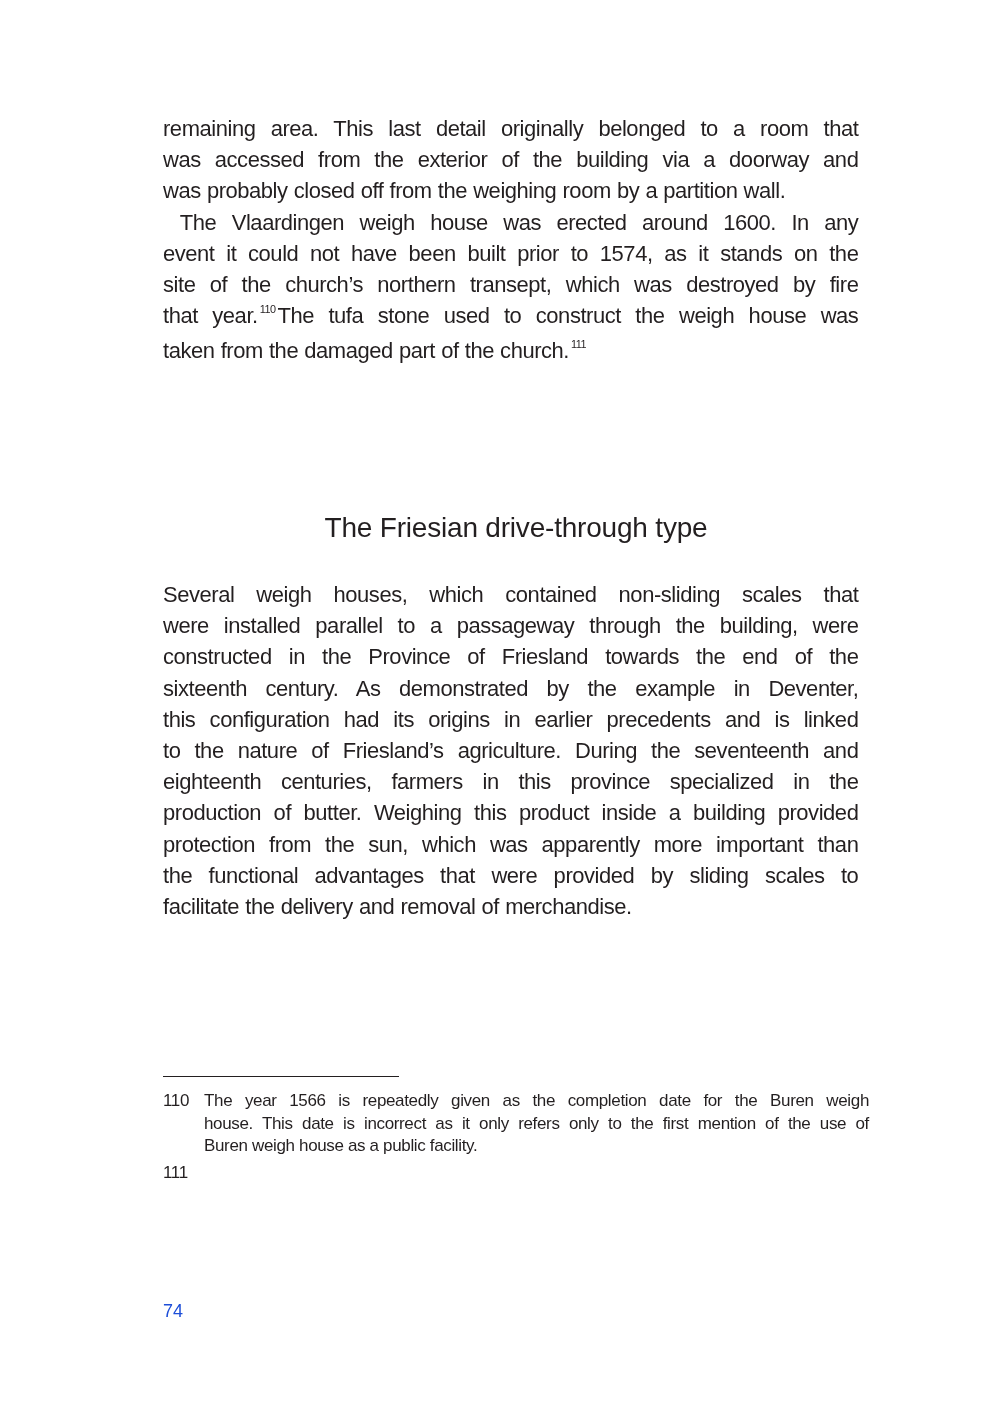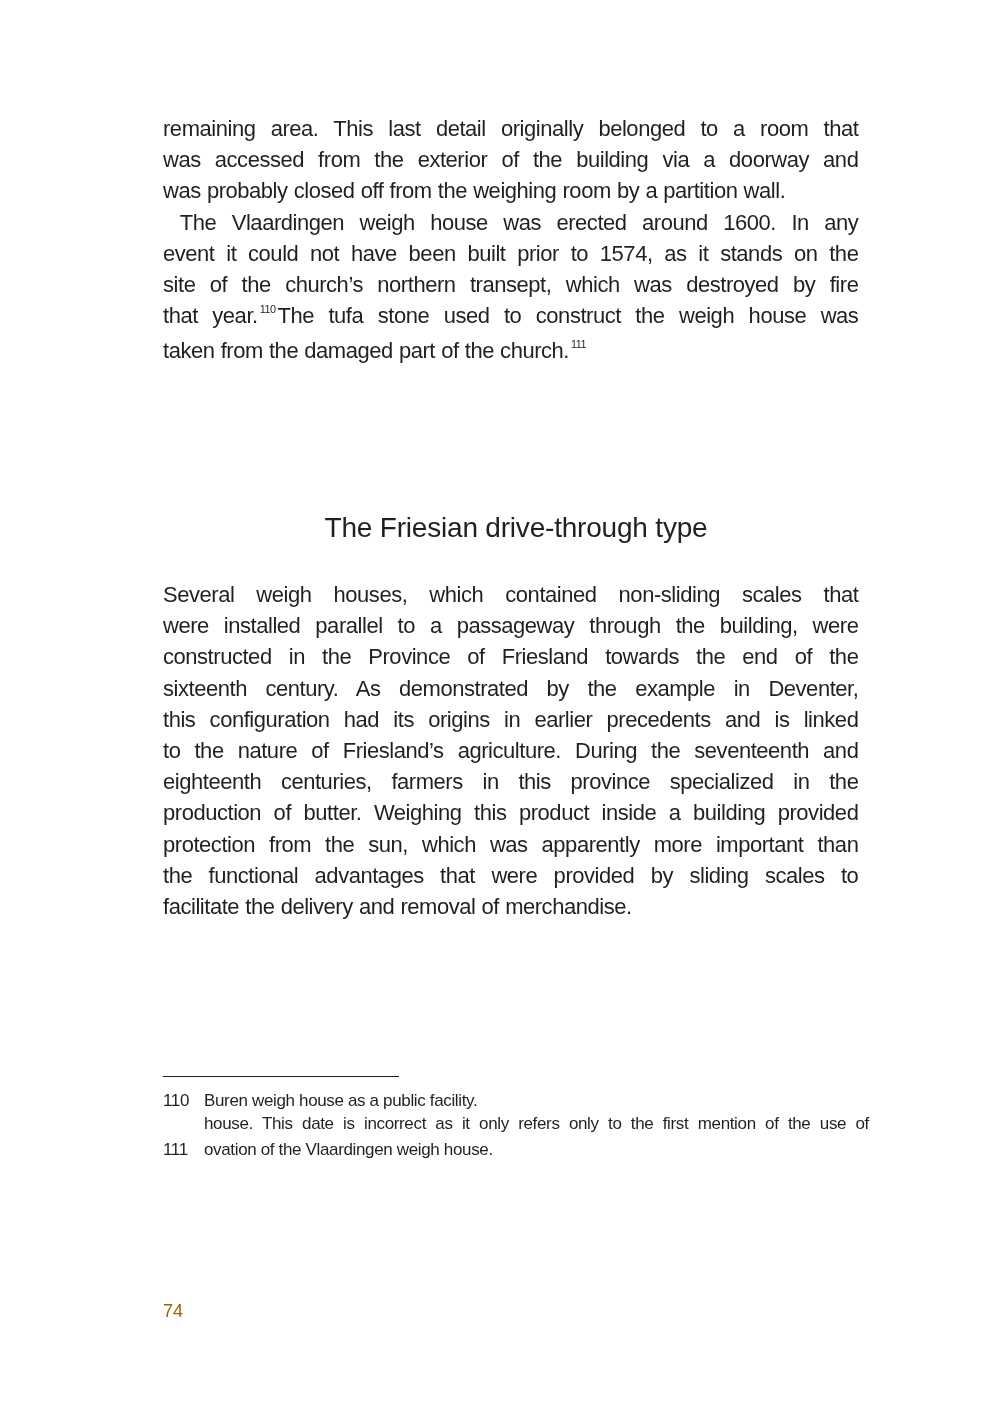--- a/index.html
+++ b/index.html
@@ -13,21 +13,21 @@
     sup.fn { font-size: 11px; vertical-align: 0; position: relative; top: -10px; margin-left: 2px; margin-right: 2px; letter-spacing: -0.5px; }
     .p1 { top: 113px; }
     .heading { position: absolute; top: 512px; left: 0; width: 1000px; text-align: center; font-family: "Liberation Sans", sans-serif; font-size: 28px; color: #231f20; letter-spacing: -0.2px; }
     .p2 { top: 579px; }
     .fn-rule { position: absolute; left: 147px; top: 1076px; width: 236px; height: 0; border-top: 1.6px solid #231f20; }
     .footnotes { top: 1090px; font-size: 17px; line-height: 22.6px; letter-spacing: -0.35px; }
     .fn-item { position: relative; padding-left: 41px; margin-bottom: 4px; }
     .fn-num { position: absolute; left: 0; top: 0; }
     .fn-line { display: block; white-space: nowrap; text-align: justify; text-align-last: justify; }
     .fn-line.last { text-align-last: left; }
-    .page-num { position: absolute; left: 147px; top: 1301px; font-family: "Liberation Sans", sans-serif; font-size: 18px; color: #a16207; }
+    .page-num { position: absolute; left: 147px; top: 1301px; font-family: "Liberation Sans", sans-serif; font-size: 18px; color: #1d4ed8; }
   </style>
 </head>
 <body>
 
 <div class="page">
 
   <div class="block body-text p1">
     <span class="line">remaining area. This last detail originally belonged to a room that</span>
     <span class="line">was accessed from the exterior of the building via a doorway and</span>
     <span class="line last">was probably closed off from the weighing room by a partition wall.</span>
@@ -52,23 +52,23 @@
     <span class="line">protection from the sun, which was apparently more important than</span>
     <span class="line">the functional advantages that were provided by sliding scales to</span>
     <span class="line last">facilitate the delivery and removal of merchandise.</span>
   </div>
 
   <div class="fn-rule"></div>
 
   <div class="block footnotes">
     <div class="fn-item">
       <span class="fn-num">110</span>
+      <span class="fn-line">The year 1566 is repeatedly given as the completion date for the Buren weigh</span>
+      <span class="fn-line">house. This date is incorrect as it only refers only to the first mention of the use of</span>
       <span class="fn-line last">Buren weigh house as a public facility.</span>
-      <span class="fn-line">house. This date is incorrect as it only refers only to the first mention of the use of</span>
     </div>
     <div class="fn-item">
       <span class="fn-num">111</span>
-      <span class="fn-line last">ovation of the Vlaardingen weigh house.</span>
     </div>
   </div>
 
   <div class="page-num">74</div>
 </div>
 
 </body></html>

